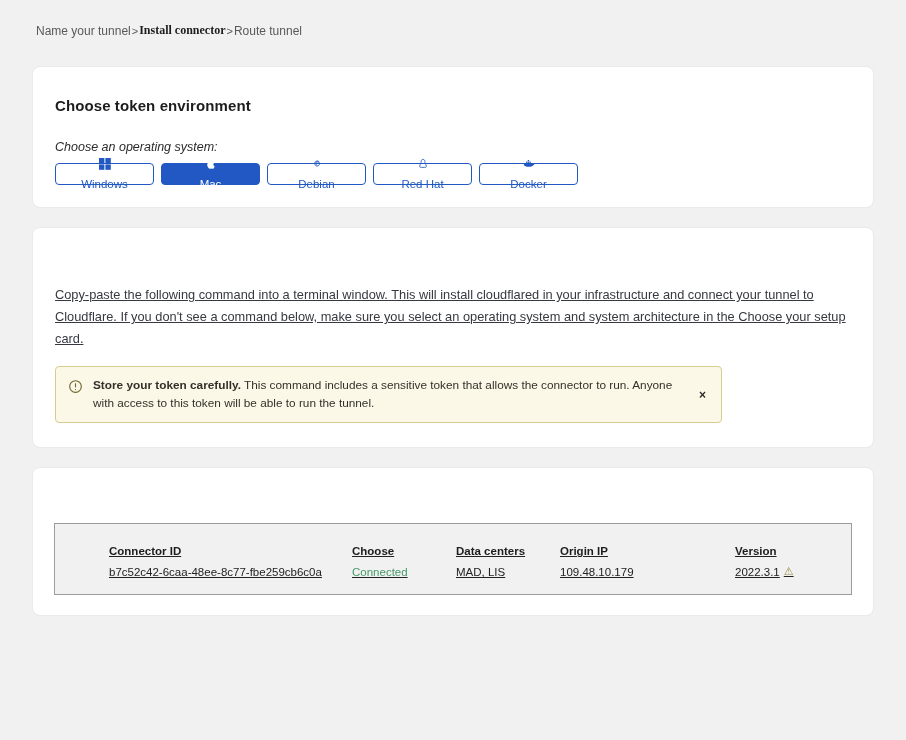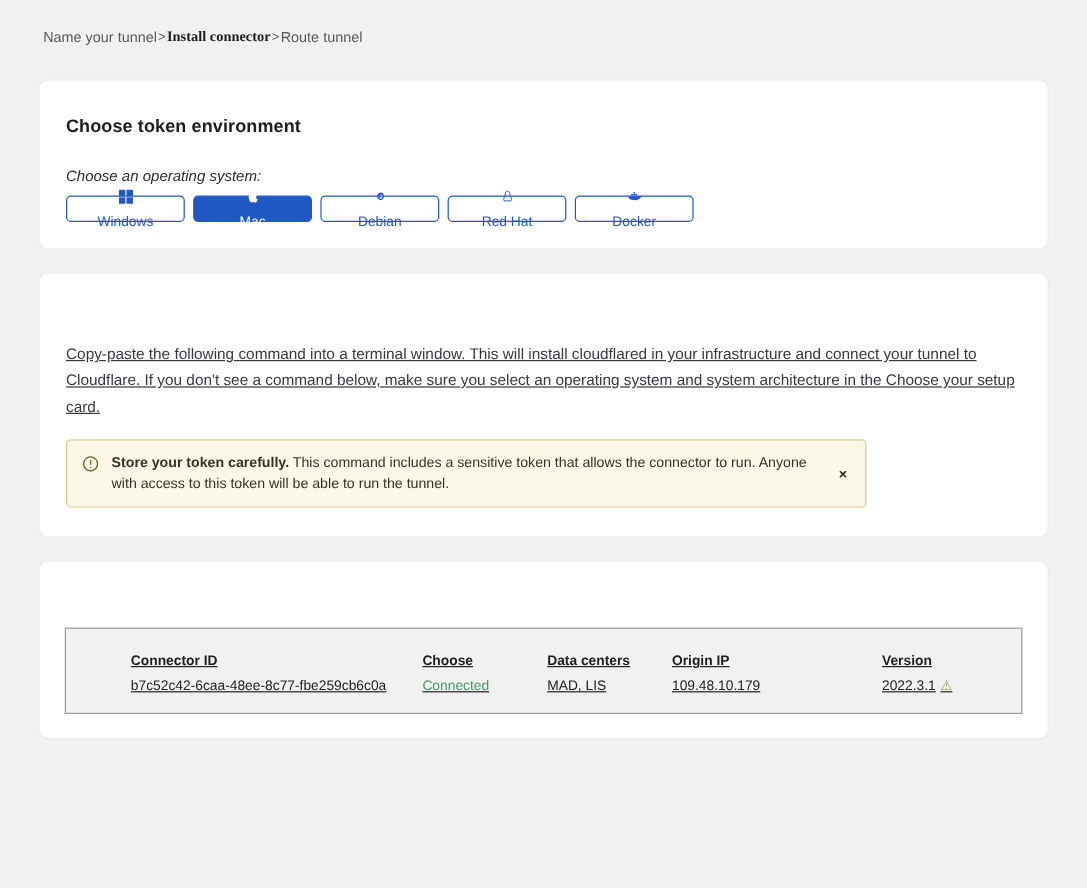--- a/index.html
+++ b/index.html
@@ -72,21 +72,21 @@
   
   .ct-table {
     margin-top:23px; border:1px solid #9c9c9c; background:#f1f1f1;
     padding:21px 10px 16px 54px;
   }
   .ct-row { display:grid; grid-template-columns:243px 104px 104px 175px auto; align-items:center;text-decoration:underline; }
   .ct-head-row { margin-bottom:9px; }
   .ct-head { font-size:11.5px; font-weight:bold; color:var(--ink); }
   .ct-val { font-size:11.5px; color:#222; }
   .status-connected { color:#459a68; }
-  .version-cell { display:flex; align-items:flex-end; gap:4px; }
+  .version-cell { display:flex; align-items:flex-start; gap:4px; }
   .warn-glyph { color:#9a8d3f; font-size:11px; line-height:1; }
 </style>
 </head>
 <body>
 
 <nav class="breadcrumb">
   <span class="crumb">Name your tunnel</span>
   <span class="sep">&gt;</span>
   <span class="crumb active">Install connector</span>
   <span class="sep">&gt;</span>

